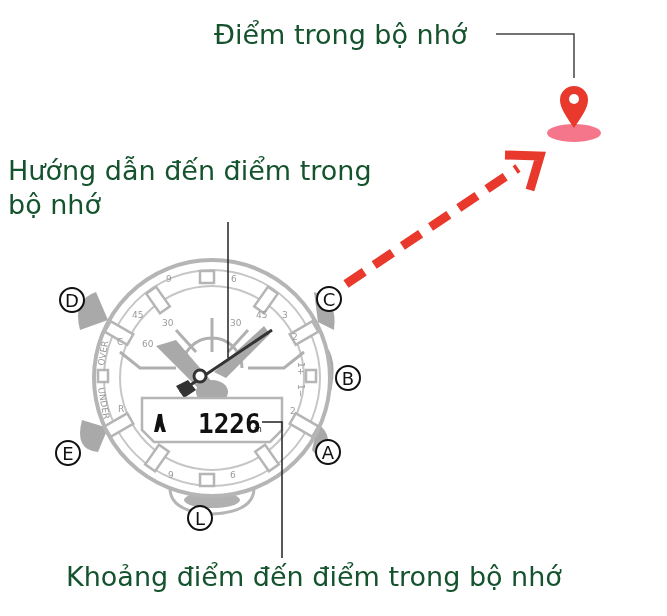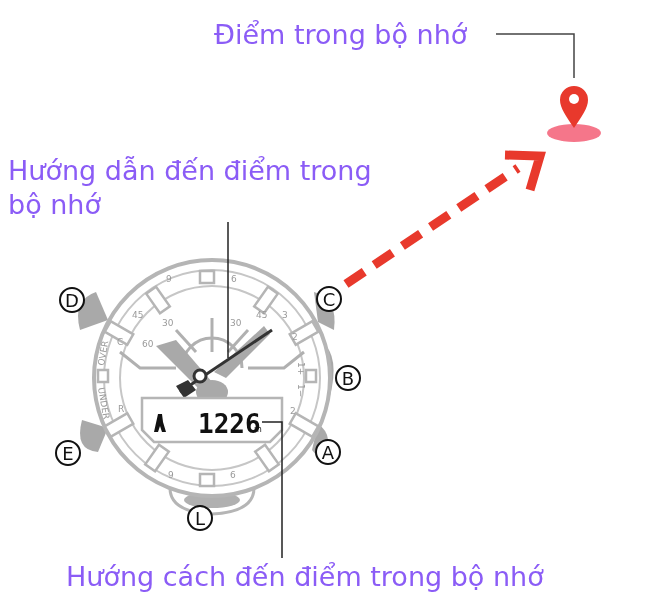--- a/index.html
+++ b/index.html
@@ -1,33 +1,33 @@
 <!DOCTYPE html>
 <html><head>
 <meta charset="utf-8">
 <style>
   html, body { margin: 0; padding: 0; background: #ffffff; }
   body { width: 667px; height: 616px; position: relative; overflow: hidden;
          font-family: "DejaVu Sans", sans-serif; }
-  .label { position: absolute; color: #8b5cf6; font-size: 27px; line-height: 34px;
+  .label { position: absolute; color: #14532d; font-size: 27px; line-height: 34px;
            white-space: nowrap; }
   #lbl-top { left: 214px; top: 18px; }
   #lbl-guide { left: 8px; top: 154px; width: 400px; text-align: left; white-space: normal; }
   #lbl-dist { left: 66px; top: 560px; }
   svg { position: absolute; left: 0; top: 0; }
   .dial-txt { font-family: "DejaVu Sans", sans-serif; fill: #9a9a9a; font-size: 9px; }
   .btn-letter { font-family: "DejaVu Sans", sans-serif; font-size: 18px; fill: #111; text-anchor: middle; }
   .lcd-num { font-family: "DejaVu Sans Mono", monospace; font-weight: bold; font-size: 26px; fill: #111; }
 </style>
 </head>
 <body>
 
 <div class="label" id="lbl-top">Điểm trong bộ nhớ</div>
 <div class="label" id="lbl-guide">Hướng dẫn đến điểm trong bộ nhớ</div>
-<div class="label" id="lbl-dist">Hướng cách đến điểm trong bộ nhớ</div>
+<div class="label" id="lbl-dist">Khoảng điểm đến điểm trong bộ nhớ</div>
 
 <svg width="667" height="616" viewBox="0 0 667 616">
 
   <polyline points="496,34 574,34 574,78" fill="none" stroke="#444" stroke-width="1.5"></polyline>
 
   <g>
     <ellipse cx="574" cy="133" rx="27" ry="9" fill="#f5768a"></ellipse>
     <path d="M574,128 C566,116 560,108 560,100 A14,14 0 1 1 588,100 C588,108 582,116 574,128 Z" fill="#e8392c"></path>
     <circle cx="574" cy="99" r="5" fill="#fff"></circle>
   </g>

